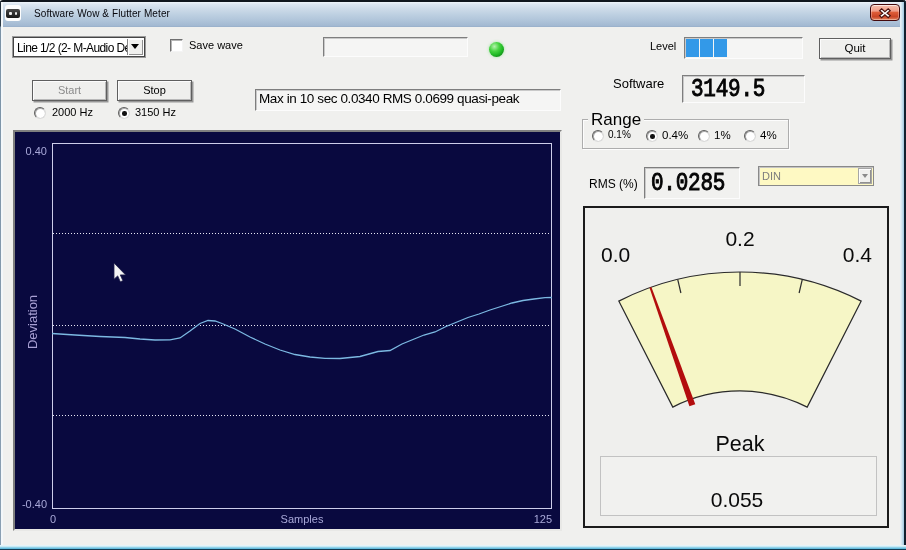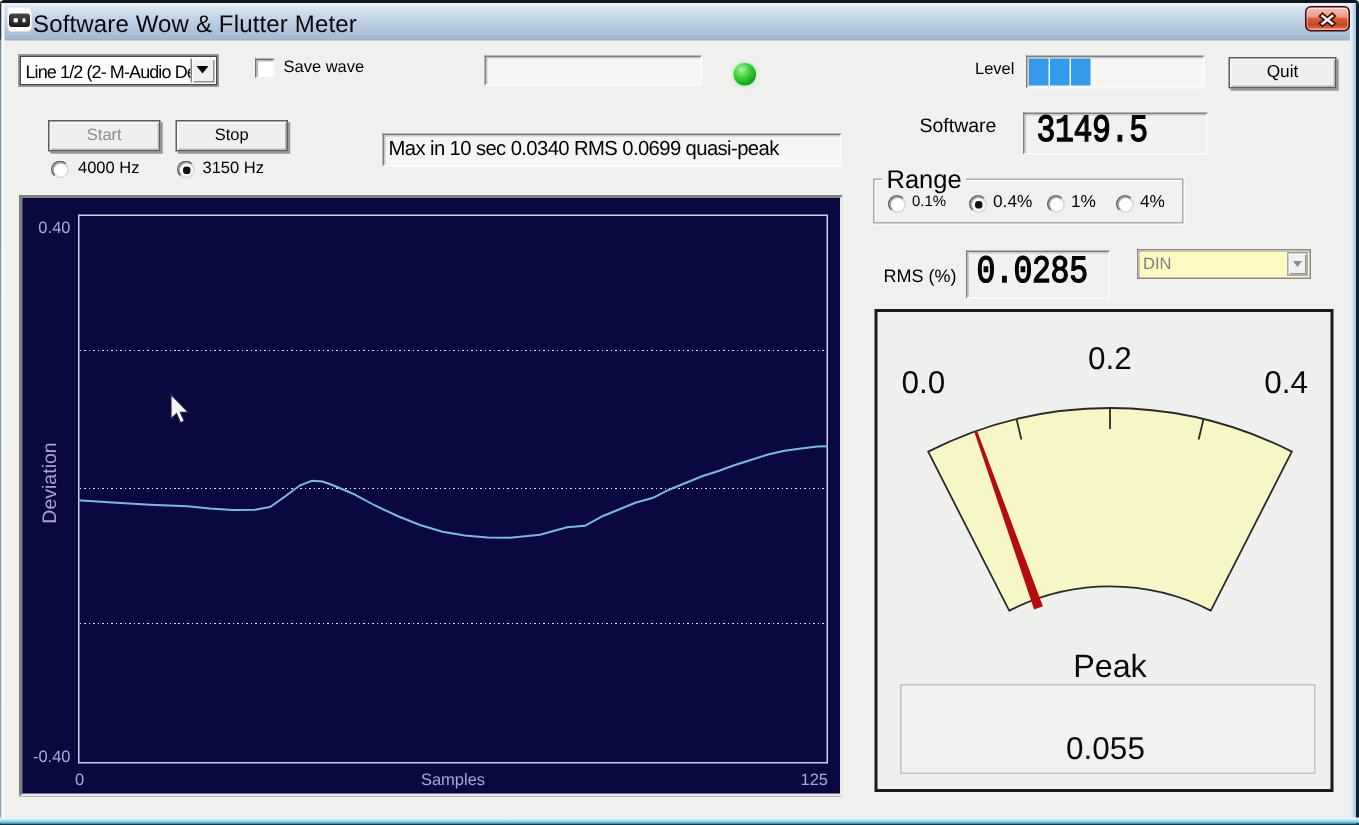--- a/index.html
+++ b/index.html
@@ -10,21 +10,21 @@
   
   #topedge{left:0;top:0;width:906px;height:2px;background:#10161e;}
   #rightedge{right:0;top:0;width:2px;height:550px;background:#10202e;}
   #rightblue{right:2px;top:2px;width:4px;height:546px;background:linear-gradient(90deg,#eef3f7,#cfe3ef 50%,#9cc6dd);}
   #bottomedge{left:0;bottom:0;width:906px;height:1px;background:#123a52;}
   #bottomblue{left:0;bottom:1px;width:906px;height:4px;background:linear-gradient(180deg,#f2fafd,#bfe6f3 45%,#6ec3e2 75%,#5cb5d8);}
   #leftedge{left:0;top:0;width:1px;height:550px;background:linear-gradient(180deg,#1d2833 0%,#2c3944 26px,#7c93a6 27px,#8ba0b3 100%);}
   #leftlight{left:1px;top:2px;width:2px;height:546px;background:#f3f7fa;}
   
   #title{left:1px;top:2px;width:903px;height:25px;background:linear-gradient(180deg,#eef4fa 0%,#dbe6f1 10%,#cddbe9 28%,#bfd1e2 50%,#b0c5da 76%,#a2b8d1 100%);border-bottom:1px solid #9bb2cc;}
-  #titletext{left:22px;top:8px;font-size:16px;letter-spacing:0.1px;color:#08080e;}
+  #titletext{left:34px;top:8px;font-size:10px;letter-spacing:0.1px;color:#08080e;}
   #icon{left:5px;top:5px;width:16px;height:16px;background:#fdfdfd;border-radius:3px;}
   #icon .cas{position:absolute;left:1px;top:3.5px;width:13.5px;height:9.5px;background:linear-gradient(180deg,#484848,#181818);border-radius:2px;}
   #icon .d1,#icon .d2{position:absolute;top:3.5px;width:2.5px;height:2.5px;background:#ececec;border-radius:1px;}
   #icon .d1{left:3px;} #icon .d2{left:8.5px;}
   #closebtn{left:870px;top:4px;width:30px;height:17px;border-radius:4px;border:1px solid #44090c;
     background:linear-gradient(180deg,#f6bfae 0%,#ef9d89 40%,#dd5c38 50%,#c94426 78%,#db7350 94%,#eda387 100%);
     box-shadow:inset 0 1px 0 rgba(255,255,255,.55), inset 0 0 0 1px rgba(255,235,225,.35);}
   
   .sunken{background:#f5f5f4;border-top:1px solid #7e7e7e;border-left:1px solid #7e7e7e;border-bottom:1px solid #fcfcfc;border-right:1px solid #fcfcfc;box-shadow:inset 1px 1px 0 #c9c9c9;}
   .btn{background:#efefed;border:1px solid #5f5f5f;box-shadow:1.5px 1.5px 0 #979797,inset 1px 1px 0 #fcfcfc,inset -1px -1px 0 #b9b9b9;text-align:center;}
@@ -90,21 +90,21 @@
   </div>
   <div class="abs btn t13" style="left:819px;top:38px;width:72px;height:21px;line-height:18px;font-size:11.5px;">Quit</div>
 
   <div class="abs t13" style="left:613px;top:77px;font-size:13px;">Software</div>
   <div class="abs sunken" style="left:682px;top:75px;width:123px;height:28px;background:#f1f1ef;"></div>
   <div class="abs mono" style="left:691px;top:76px;font-size:21px;line-height:21px;">3149.5</div>
 
   <div class="abs btn t13" style="left:32px;top:80px;width:75px;height:21px;line-height:18px;color:#8b8b8b;">Start</div>
   <div class="abs btn t13" style="left:117px;top:80px;width:75px;height:21px;line-height:18px;">Stop</div>
   <div class="abs radio" style="left:34px;top:107px;"></div>
-  <div class="abs t13" style="left:52px;top:106px;">4000 Hz</div>
+  <div class="abs t13" style="left:52px;top:106px;">2000 Hz</div>
   <div class="abs radio" style="left:118px;top:107px;">
       <div class="dot"></div>
     </div>
   <div class="abs t13" style="left:135px;top:106px;">3150 Hz</div>
 
   <div class="abs sunken" style="left:255px;top:89px;width:306px;height:22px;"></div>
   <div class="abs t13" style="left:259px;top:92px;font-size:13.5px;letter-spacing:-0.4px;">Max in 10 sec 0.0340 RMS 0.0699 quasi-peak</div>
 
   <div class="abs group" style="left:582px;top:119px;width:207px;height:30px;"></div>
   <div class="abs t13" style="left:588px;top:111px;background:#f0f0ee;padding:0 3px;font-size:17px;">Range</div>

